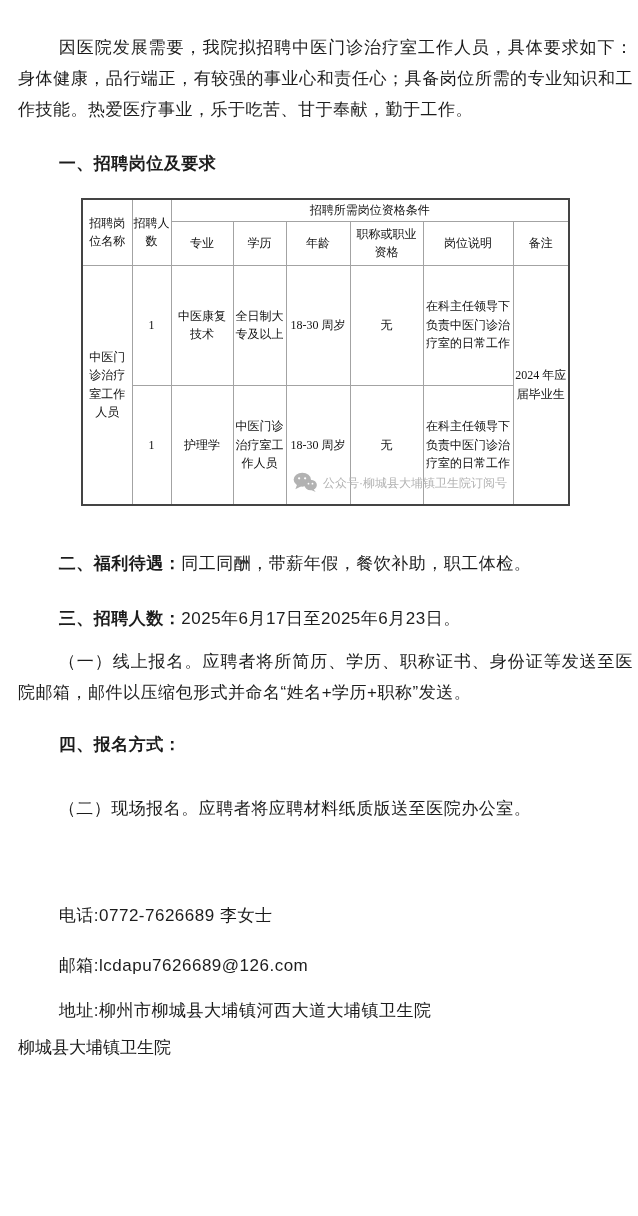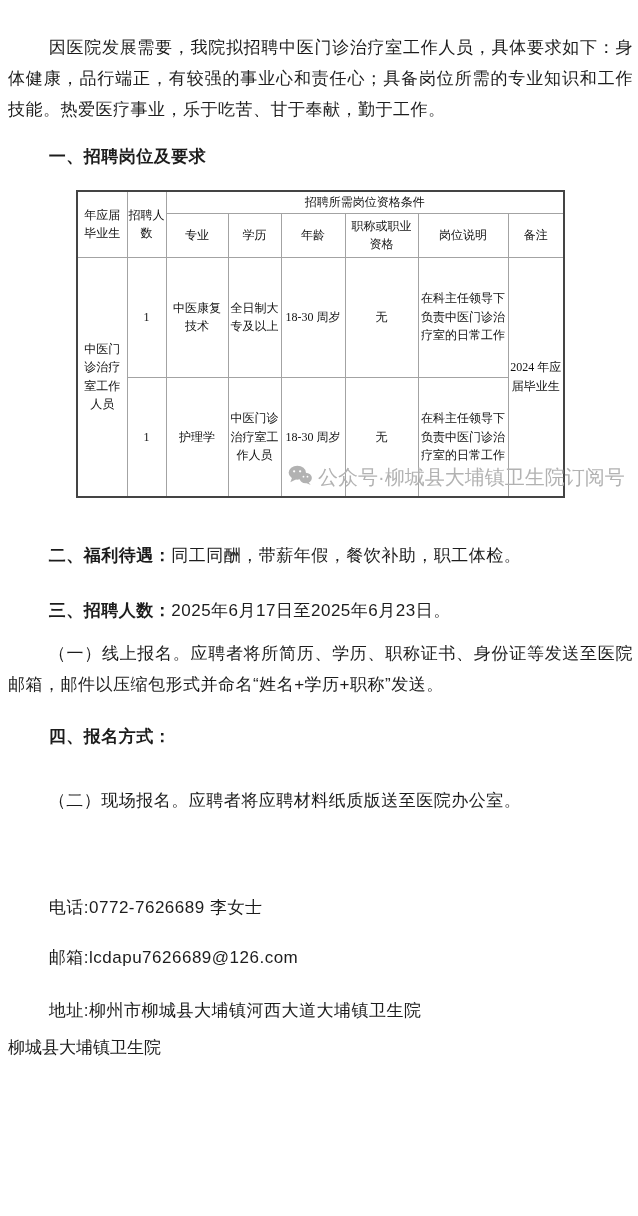--- a/index.html
+++ b/index.html
@@ -11,45 +11,46 @@
     width: 638px;
     height: 1216px;
     overflow: hidden;
     font-family: "Liberation Sans", sans-serif;
     color: #1c1c1c;
   }
   .page {
     box-sizing: border-box;
     width: 638px;
     height: 1216px;
-    padding: 32px 5px 40px 8px;
+    padding: 32px 5px 40px 18px;
     background: #ffffff;
   }
   .para {
     font-size: 17px;
     line-height: 31px;
     text-align: justify;
     text-indent: 2.4em;
     margin: 0;
     letter-spacing: 0.5px;
   }
   .intro { margin-bottom: 0; }
   .heading {
     font-weight: bold;
-    margin-top: 16px;
+    margin-top: 24px;
+    font-family: Liberation Mono, monospace;
   }
   .sec-label { font-weight: bold; }
   .sec2 { margin-top: 42px; }
   .sec3 { margin-top: 24px; }
   .sec4 { margin-top: 21px; }
   .item1 { margin-top: 12px; }
   .item2 { margin-top: 33px; }
   .phone { margin-top: 76px; }
   .email { margin-top: 19px; }
-  .address { margin-top: 22px; }
+  .address { margin-top: 14px; }
   .footer-line {
     font-size: 17px;
     line-height: 31px;
     text-align: left;
     margin: 6px 15px 0 0;
     text-indent: 0;
   }
   
   .table-wrap {
     position: relative;
@@ -84,21 +85,21 @@
   
   .watermark {
     position: absolute;
     left: 212px;
     top: 274px;
     display: flex;
     align-items: center;
     gap: 6px;
     white-space: nowrap;
     color: #b2b2b2;
-    font-size: 20px;
+    font-size: 12px;
     font-family: "Liberation Sans", sans-serif;
     pointer-events: none;
   }
   .wechat-icon { flex: 0 0 auto; display: inline-block; }
 </style>
 </head>
 <body>
 
 <div class="page">
 
@@ -113,21 +114,21 @@
           <col style="width:39px">
           <col style="width:62px">
           <col style="width:53px">
         <col style="width:64px">
           <col style="width:73px">
           <col style="width:90px">
           <col style="width:56px">
       </colgroup>
       <tbody>
         <tr class="hrow1">
-          <th rowspan="2">年应届毕业生</th>
+          <th rowspan="2">招聘岗位名称</th>
           <th rowspan="2">招聘人数</th>
           <th colspan="6">招聘所需岗位资格条件</th>
         </tr>
         <tr class="hrow2">
           <th>专业</th>
           <th>学历</th>
           <th>年龄</th>
           <th>职称或职业资格</th>
           <th>岗位说明</th>
           <th>备注</th>

